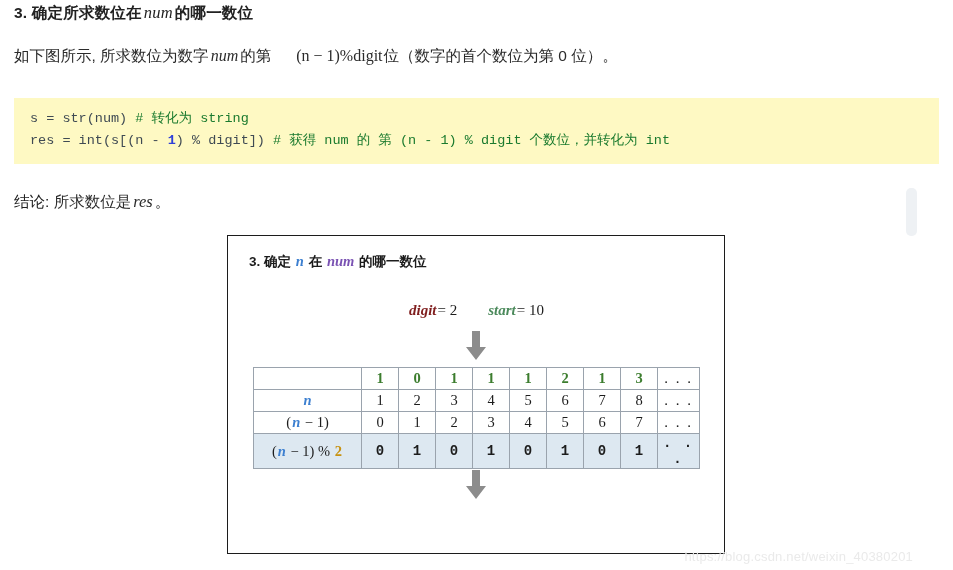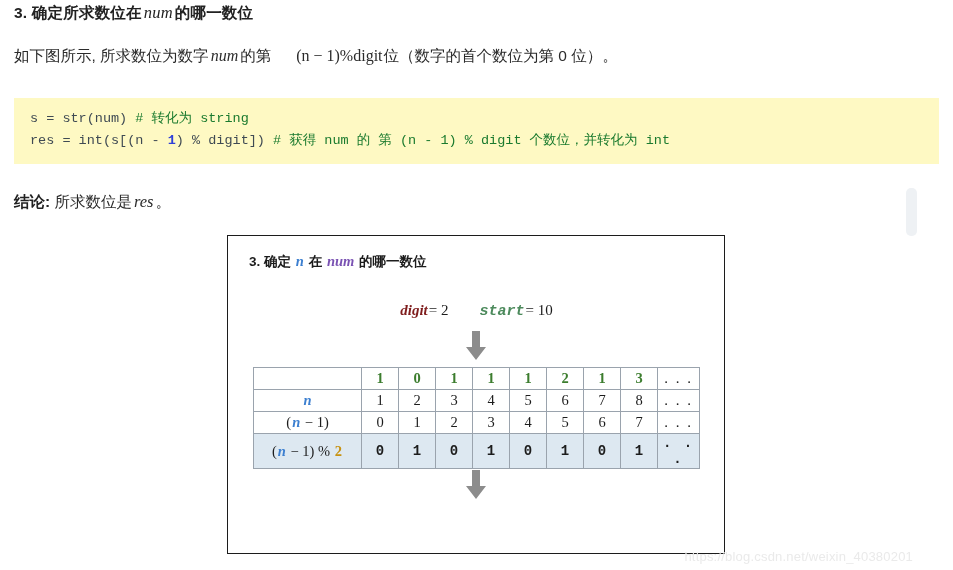--- a/index.html
+++ b/index.html
@@ -83,21 +83,21 @@
   .tok-comment { color: #1a7a2e; }
 
   
   .conclusion {
     position: absolute;
     left: 14px;
     top: 192px;
     font-size: 15.5px;
     white-space: nowrap;
   }
-  .conclusion .lbl { font-weight: bold; color: #222; }
+  .conclusion .lbl { font-weight: normal; color: #222; }
   .conclusion .body { color: #2b2b2b; }
 
   
   .figure {
     position: absolute;
     left: 227px;
     top: 235px;
     width: 498px;
     height: 319px;
     border: 1.5px solid #1c1c1c;
@@ -109,21 +109,21 @@
     left: 21px;
     top: 17px;
     font-size: 13.5px;
     font-weight: bold;
     color: #1c1c1c;
     white-space: nowrap;
   }
   .v-n { color: #3c7fd0; font-family: "Liberation Serif", serif; font-style: italic; font-weight: bold; font-size: 14.5px; padding: 0 1px; }
   .v-num { color: #7a52b3; font-family: "Liberation Serif", serif; font-style: italic; font-weight: bold; font-size: 14.5px; padding: 0 1px; }
   .v-digit { color: #7f1d1d; font-family: "Liberation Serif", serif; font-style: italic; font-weight: bold; font-size: 15px; padding: 0 1px; }
-  .v-start { color: #4c8a5c; font-family: Liberation Mono, monospace; font-style: italic; font-weight: bold; font-size: 15px; padding: 0 1px; }
+  .v-start { color: #4c8a5c; font-family: Liberation Serif, serif; font-style: italic; font-weight: bold; font-size: 15px; padding: 0 1px; }
   .v-two { color: #c79211; font-weight: bold; font-family: "Liberation Serif", serif; font-size: 14.5px; padding: 0 1px;}
 
   .vars-line {
     position: absolute;
     top: 66px;
     left: 0;
     width: 100%;
     text-align: center;
     font-size: 14px;
     color: #1c1c1c;

